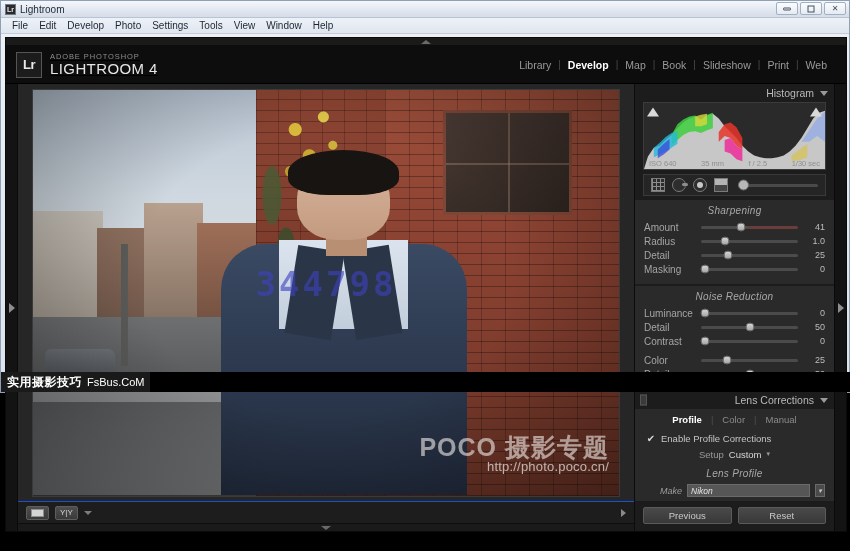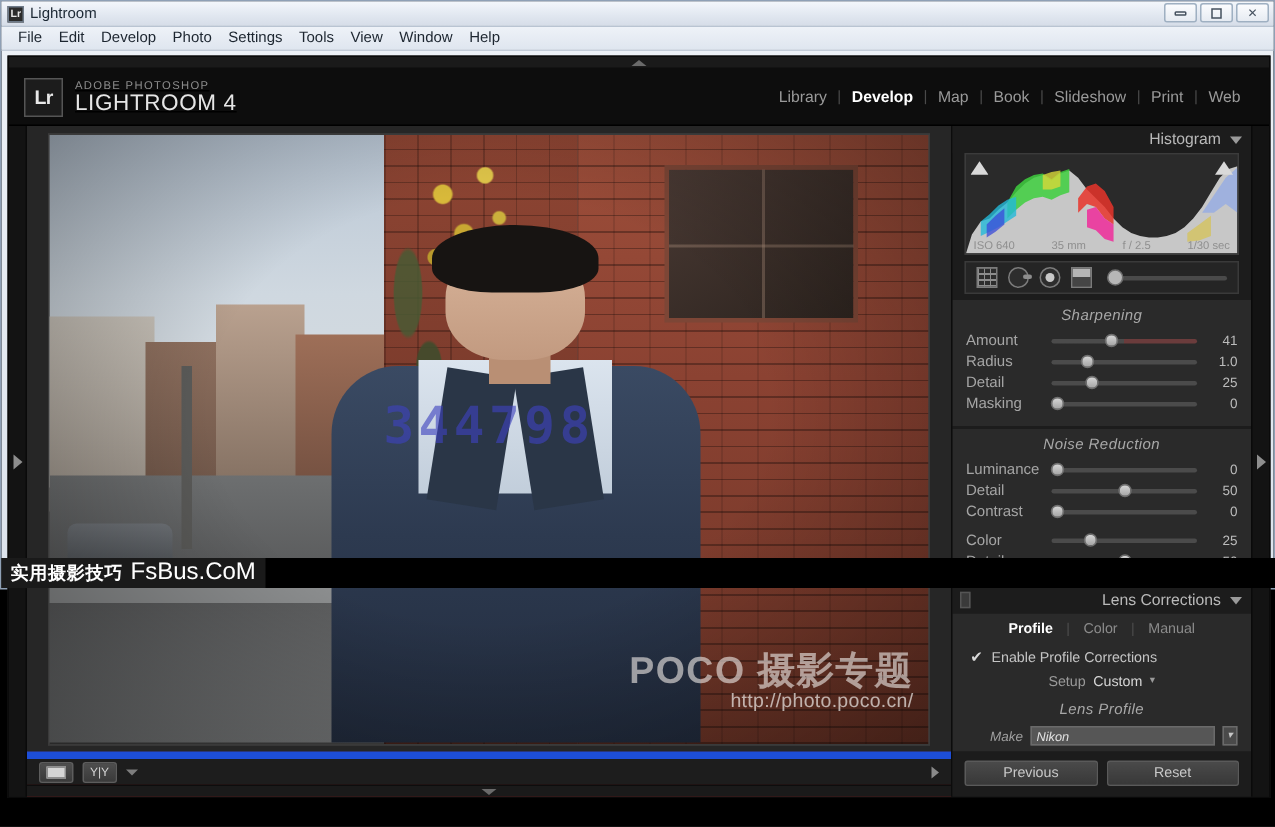--- a/index.html
+++ b/index.html
@@ -271,21 +271,21 @@
     color: rgba(235,230,228,.62); letter-spacing: 1px;
   }
   .wm-poco-url {
     font-size: 13px; color: rgba(240,236,234,.70);
     letter-spacing: .2px;
   }
 
   
   .canvas-toolbar {
     height: 22px; background: #1d1d1d;
-    border-top: 5px solid #1d4ed8;
+    border-top: 1px solid #1d4ed8;
     display: flex; align-items: center;
     padding: 0 8px; gap: 6px; position: relative;
   }
   .tb-btn {
     height: 14px; min-width: 22px;
     background: linear-gradient(180deg,#4e4e4e,#3a3a3a);
     border: 1px solid #5d5d5d; border-radius: 2px;
     display: flex; align-items: center; justify-content: center;
     color: #d8d8d8; font-size: 8px; padding: 0 4px;
   }
@@ -481,21 +481,21 @@
     width: 850px; height: 20px;
     background: #000;
   }
   .wm-fsbus {
     position: absolute; left: 0; bottom: 0;
     height: 20px; display: flex; align-items: center;
     padding: 0 6px; gap: 5px;
     background: #1a1a1a;
   }
   .wm-cn { font-size: 12px; color: #fff; font-weight: bold; letter-spacing: .5px; }
-  .wm-en { font-size: 16px; color: #fff; }
+  .wm-en { font-size: 11px; color: #fff; }
 </style>
 </head>
 <body>
 
 <div class="app-window">
 
   <div class="titlebar">
     <div class="title-icon">Lr</div>
     <div class="title-text">Lightroom</div>
     <div class="win-btns">

